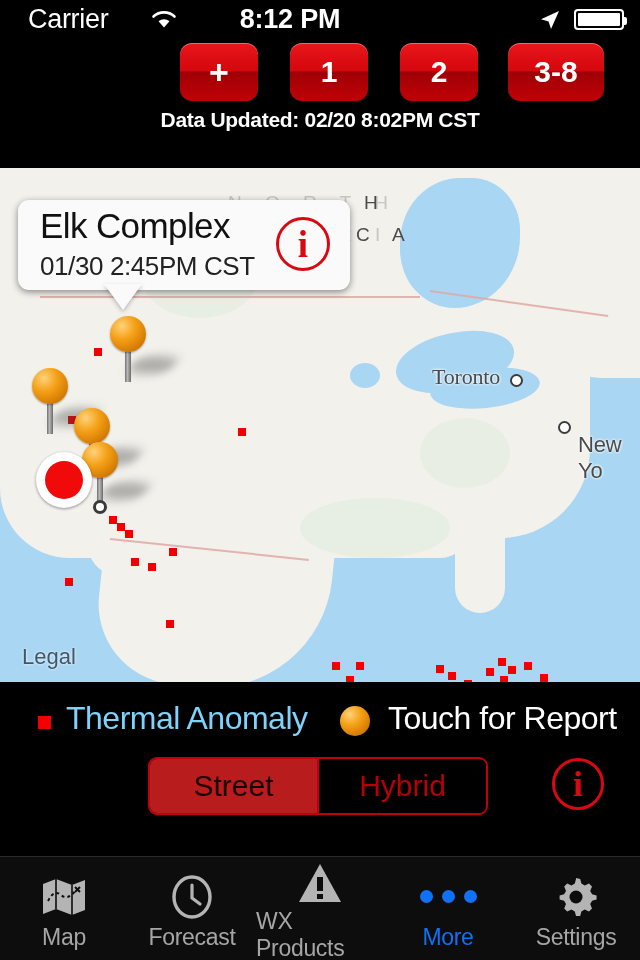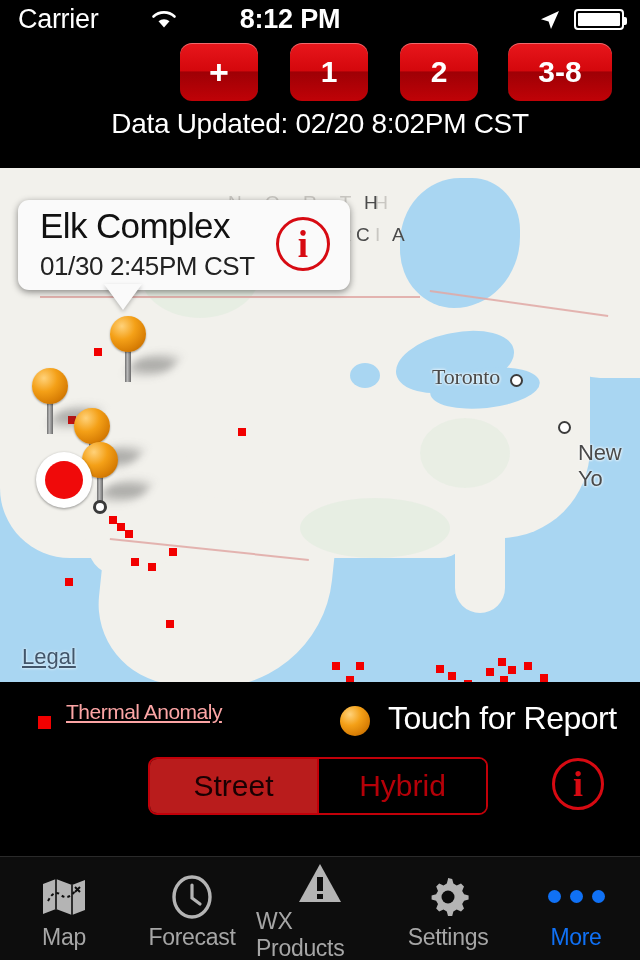--- a/index.html
+++ b/index.html
@@ -5,21 +5,21 @@
   html,body{margin:0;padding:0;background:#000;}
   body{
     width:640px;height:960px;overflow:hidden;position:relative;
     font-family:"Liberation Sans", sans-serif;
     -webkit-font-smoothing:antialiased;
   }
   .screen{position:absolute;inset:0;background:#000;}
 
   
   .statusbar{position:absolute;top:0;left:0;width:640px;height:38px;background:#000;color:#fff;}
-  .sb-carrier{position:absolute;left:18px;top:4px;font-size:27px;letter-spacing:-0.3px;}
+  .sb-carrier{position:absolute;left:28px;top:4px;font-size:27px;letter-spacing:-0.3px;}
   .sb-wifi{position:absolute;left:150px;top:9px;width:28px;height:20px;}
   .sb-time{position:absolute;left:0;top:4px;width:580px;text-align:center;font-size:27px;font-weight:bold;letter-spacing:-0.2px;}
   .sb-loc{position:absolute;right:78px;top:8px;width:24px;height:24px;}
   .sb-batt{position:absolute;right:16px;top:9px;width:50px;height:21px;
     border:2px solid #fff;border-radius:4px;box-sizing:border-box;padding:2px;}
   .sb-batt i{display:block;width:100%;height:100%;background:#fff;border-radius:1px;}
   .sb-batt:after{content:"";position:absolute;right:-5px;top:6px;width:3px;height:8px;background:#fff;border-radius:0 2px 2px 0;}
 
   
   .toolbar{position:absolute;top:38px;left:0;width:640px;height:70px;}
@@ -27,41 +27,41 @@
     color:#fff;font-size:30px;font-weight:bold;cursor:pointer;
     background:linear-gradient(180deg,#e8171c 0%,#d4070c 48%,#9e0005 50%,#c00207 100%);
     box-shadow:0 1px 2px rgba(0,0,0,.8), inset 0 1px 0 rgba(255,255,255,.35);
     display:flex;align-items:center;justify-content:center;
     font-family:"Liberation Sans", sans-serif;padding:0;
   }
   .tbtn.map{left:36px;width:120px;}
   .tbtn.plus{left:180px;width:78px;font-size:34px;}
   .tbtn.one{left:290px;width:78px;}
   .tbtn.two{left:400px;width:78px;}
-  .tbtn.three{left:508px;width:104px;}
+  .tbtn.three{left:508px;width:96px;}
 
   .updated{position:absolute;top:108px;left:0;width:640px;text-align:center;
-    color:#fff;font-size:28px;letter-spacing:-0.3px;}
+    color:#fff;font-size:21px;letter-spacing:-0.3px;font-weight:bold;}
 
   
   .map{position:absolute;top:168px;left:0;width:640px;height:514px;overflow:hidden;background:#aadaff;}
   .map-water{position:absolute;inset:0;background:#a9d6f2;}
   .land{position:absolute;background:#f2f1ec;}
   .greens{position:absolute;background:#e2ece0;}
   .lake{position:absolute;background:#a9d6f2;}
   .border-line{position:absolute;background:#e0a8a4;height:2px;transform-origin:0 0;opacity:.85;}
 
   .continent-label{position:absolute;color:#c9c7c2;font-size:19px;letter-spacing:9px;font-weight:500;}
   .cont-dark{color:#4b4b4b;}
 
   .city{position:absolute;color:#4a4a4a;font-size:22px;letter-spacing:-0.2px;text-shadow:0 0 3px #fff,0 0 3px #fff;}
   .citydot{position:absolute;width:13px;height:13px;border-radius:50%;background:#fff;border:2px solid #3c3c3c;box-sizing:border-box;}
 
   .legal{position:absolute;left:22px;bottom:12px;color:#42566b;font-size:22px;
-    text-decoration:underline;cursor:pointer;text-shadow:0 0 3px #fff;}
+    cursor:pointer;text-shadow:0 0 3px #fff;}
 
   .anomaly{position:absolute;width:8px;height:8px;background:#f20000;}
 
   .pin{position:absolute;width:40px;height:66px;}
   .pin .needle{position:absolute;left:17px;top:22px;width:6px;height:44px;
     background:linear-gradient(90deg,#6e6e6e,#b9b9b9 40%,#6a6a6a);}
   .pin .tip{position:absolute;left:13px;top:58px;width:14px;height:14px;border-radius:50%;
     background:#fff;border:3px solid #3a3a3a;box-sizing:border-box;}
   .pin .ball{position:absolute;left:2px;top:0;width:36px;height:36px;border-radius:50%;
     background:radial-gradient(circle at 33% 28%, #ffd27a 0%, #f4a017 38%, #d97f05 70%, #a95e02 100%);
@@ -83,21 +83,21 @@
     filter:drop-shadow(0 2px 2px rgba(0,0,0,.25));}
   .info-circle{border:3px solid #d70a12;border-radius:50%;color:#d70a12;
     display:flex;align-items:center;justify-content:center;box-sizing:border-box;
     font-family:"Liberation Serif", serif;font-weight:bold;}
   .callout .info-circle{position:absolute;right:20px;top:17px;width:54px;height:54px;font-size:37px;}
 
   
   .lowerbar{position:absolute;top:682px;left:0;width:640px;height:174px;background:#000;}
   .legend{position:absolute;top:18px;left:0;width:640px;height:42px;}
   .lg-square{position:absolute;left:38px;top:16px;width:13px;height:13px;background:#f20000;}
-  .lg-txt1{position:absolute;left:66px;top:0;font-size:21px;color:#fca5a5;letter-spacing:-0.5px;text-decoration:underline;}
+  .lg-txt1{position:absolute;left:66px;top:0;font-size:32px;color:#7dd3fc;letter-spacing:-0.5px;}
   .lg-ball{position:absolute;left:340px;top:6px;width:30px;height:30px;border-radius:50%;
     background:radial-gradient(circle at 33% 28%, #ffd27a 0%, #f4a017 38%, #d97f05 70%, #a95e02 100%);}
   .lg-txt2{position:absolute;left:388px;top:0;font-size:32px;color:#fff;letter-spacing:-0.5px;}
 
   .segmented{position:absolute;left:148px;top:75px;width:340px;height:58px;
     border:2px solid #c20009;border-radius:9px;box-sizing:border-box;display:flex;overflow:hidden;}
   .seg{flex:1;display:flex;align-items:center;justify-content:center;font-size:30px;cursor:pointer;}
   .seg.on{background:#b91c1c;color:#1a0002;}
   .seg.off{background:#000;color:#b50008;}
   .seg-div{width:2px;background:#c20009;}
@@ -169,21 +169,21 @@
     <div class="border-line" style="left:110px;top:370px;width:200px;transform:rotate(6deg);"></div>
     <div class="border-line" style="left:430px;top:122px;width:180px;transform:rotate(8deg);"></div>
 
     <div class="continent-label" style="left:228px;top:24px;">N O R T H</div>
     <div class="continent-label" style="left:228px;top:56px;">A M E R I</div>
     <div class="continent-label cont-dark" style="left:364px;top:24px;">H</div>
     <div class="continent-label cont-dark" style="left:356px;top:56px;">C A</div>
 
     <div class="city" style="left:432px;top:196px;font-family:Liberation Serif, serif;">Toronto</div>
     <div class="citydot" style="left:510px;top:206px;"></div>
-    <div class="city" style="left:578px;top:264px;margin-top:8px;">New Yo</div>
+    <div class="city" style="left:578px;top:264px;">New Yo</div>
     <div class="citydot" style="left:558px;top:253px;"></div>
 
     <div class="anomaly" style="left:94px;top:180px;"></div>
     <div class="anomaly" style="left:68px;top:248px;"></div>
     <div class="anomaly" style="left:76px;top:255px;"></div>
     <div class="anomaly" style="left:65px;top:410px;"></div>
     <div class="anomaly" style="left:109px;top:348px;"></div>
     <div class="anomaly" style="left:117px;top:355px;"></div>
     <div class="anomaly" style="left:125px;top:362px;"></div>
     <div class="anomaly" style="left:238px;top:260px;"></div>
@@ -288,36 +288,36 @@
       <div class="ic">
         <svg width="46" height="42" viewBox="0 0 46 42">
           <path d="M23 2 L44 40 L2 40 Z" fill="#b4b4b4"></path>
           <rect x="20" y="15" width="6" height="14" fill="#0d0d0d"></rect>
           <rect x="20" y="32" width="6" height="5" fill="#0d0d0d"></rect>
         </svg>
       </div>
       <div class="lb">WX Products</div>
     </div>
 
-    <div class="tab">
-      <div class="ic">
-        <svg width="44" height="44" viewBox="0 0 44 44">
-          <path d="M22 3 l4.2 1 1.2 4.5 3.3 1.9 4.3-1.8 3 3 -1.8 4.3 1.9 3.3 4.5 1.2 0 4.2 -4.5 1.2 -1.9 3.3 1.8 4.3 -3 3 -4.3-1.8 -3.3 1.9 -1.2 4.5 -4.2 0 -1.2-4.5 -3.3-1.9 -4.3 1.8 -3-3 1.8-4.3 -1.9-3.3 -4.5-1.2 0-4.2 4.5-1.2 1.9-3.3 -1.8-4.3 3-3 4.3 1.8 3.3-1.9 1.2-4.5 Z" fill="#b4b4b4"></path>
-          <circle cx="22" cy="22" r="6.5" fill="#0d0d0d"></circle>
-        </svg>
-      </div>
-      <div class="lb">Settings</div>
-    </div>
-
     <div class="tab active">
       <div class="ic">
         <div class="dots">
             <i></i>
             <i></i>
             <i></i>
           </div>
       </div>
       <div class="lb">More</div>
     </div>
 
+    <div class="tab">
+      <div class="ic">
+        <svg width="44" height="44" viewBox="0 0 44 44">
+          <path d="M22 3 l4.2 1 1.2 4.5 3.3 1.9 4.3-1.8 3 3 -1.8 4.3 1.9 3.3 4.5 1.2 0 4.2 -4.5 1.2 -1.9 3.3 1.8 4.3 -3 3 -4.3-1.8 -3.3 1.9 -1.2 4.5 -4.2 0 -1.2-4.5 -3.3-1.9 -4.3 1.8 -3-3 1.8-4.3 -1.9-3.3 -4.5-1.2 0-4.2 4.5-1.2 1.9-3.3 -1.8-4.3 3-3 4.3 1.8 3.3-1.9 1.2-4.5 Z" fill="#b4b4b4"></path>
+          <circle cx="22" cy="22" r="6.5" fill="#0d0d0d"></circle>
+        </svg>
+      </div>
+      <div class="lb">Settings</div>
+    </div>
+
   </div>
 
 </div>
 
 </body></html>

